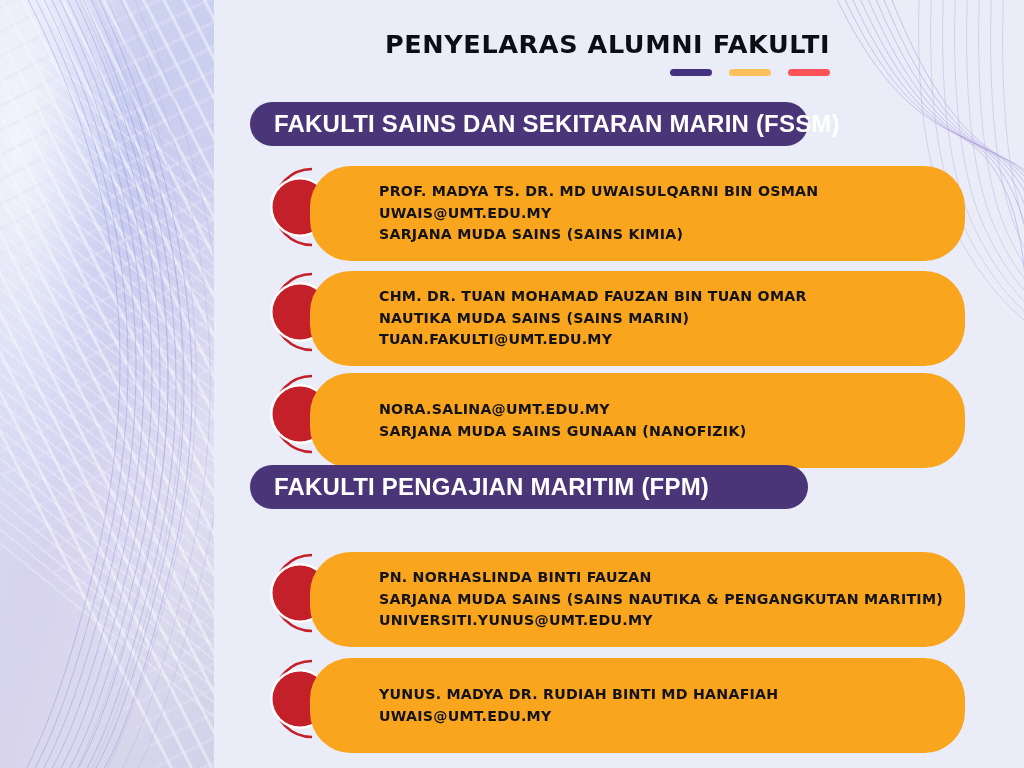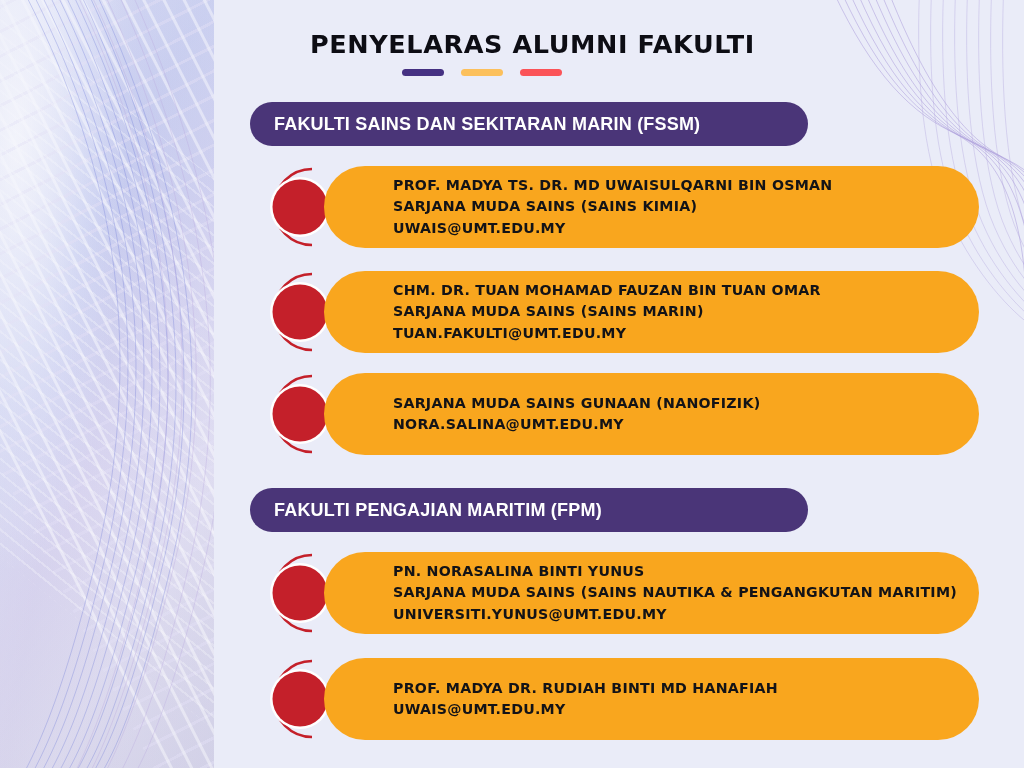--- a/index.html
+++ b/index.html
@@ -111,21 +111,21 @@
   .logo-wrap {
     width: 96px; height: 80px;
     flex: 0 0 96px;
     position: relative;
   }
   .title-block {
     flex: 1;
     padding-top: 20px;
     display: flex;
     flex-direction: column;
-    align-items: flex-start;
+    align-items: flex-end;
   }
   .main-title {
     font-family: "DejaVu Sans", sans-serif;
     font-size: 25.5px;
     font-weight: 700;
     letter-spacing: 0.6px;
     color: #0d0d14;
     white-space: nowrap;
     line-height: 1;
   }
@@ -148,42 +148,42 @@
     height: 44px;
     background: #4a3578;
     border-radius: 22px;
     display: flex;
     align-items: center;
     padding-left: 24px;
   }
   .section-pill .label {
     color: #ffffff;
     font-family: "Liberation Sans", sans-serif;
-    font-size: 18px;
+    font-size: 24px;
     font-weight: 700;
     letter-spacing: 0.2px;
     white-space: nowrap;
   }
 
   
   .card {
     position: absolute;
     left: 252px;
     height: 88px;
   }
   .deco {
     position: absolute;
     left: 0; top: 0;
     width: 92px; height: 88px;
     pointer-events: none;
   }
   .card-body {
     position: absolute;
-    left: 72px; top: 3px;
-    height: 82px;
+    left: 58px; top: 3px;
+    height: 95px;
     background: #f9a61e;
     border-radius: 41px;
     display: flex;
     flex-direction: column;
     justify-content: center;
     padding-left: 69px;
     padding-right: 26px;
   }
   .card-line {
     font-family: "DejaVu Sans", sans-serif;
@@ -273,68 +273,68 @@
         <span class="label">FAKULTI SAINS DAN SEKITARAN MARIN (FSSM)</span>
       </div>
       <div class="card" style="top: 163px; width: 713px;">
   <svg class="deco" viewBox="0 0 92 88">
     <path d="M60,6 A38,38 0 1,0 60,82" fill="none" stroke="#c4202a" stroke-width="2.6"></path>
     <circle cx="48" cy="44" r="30" fill="#ffffff"></circle>
     <circle cx="48" cy="44" r="27.5" fill="#c4202a"></circle>
   </svg>
         <div class="card-body" style="width: 655px;">
           <div class="card-line">PROF. MADYA TS. DR. MD UWAISULQARNI BIN OSMAN</div>
+          <div class="card-line">UWAIS@UMT.EDU.MY</div>
           <div class="card-line">SARJANA MUDA SAINS (SAINS KIMIA)</div>
-          <div class="card-line">UWAIS@UMT.EDU.MY</div>
         </div>
       </div>
       <div class="card" style="top: 268px; width: 713px; text-decoration: underline;">
   <svg class="deco" viewBox="0 0 92 88">
     <path d="M60,6 A38,38 0 1,0 60,82" fill="none" stroke="#c4202a" stroke-width="2.6"></path>
     <circle cx="48" cy="44" r="30" fill="#ffffff"></circle>
     <circle cx="48" cy="44" r="27.5" fill="#c4202a"></circle>
   </svg>
         <div class="card-body" style="width: 655px;">
           <div class="card-line">CHM. DR. TUAN MOHAMAD FAUZAN BIN TUAN OMAR</div>
-          <div class="card-line">SARJANA MUDA SAINS (SAINS MARIN)</div>
+          <div class="card-line">NAUTIKA MUDA SAINS (SAINS MARIN)</div>
           <div class="card-line">TUAN.FAKULTI@UMT.EDU.MY</div>
         </div>
       </div>
       <div class="card" style="top: 370px; width: 713px;">
   <svg class="deco" viewBox="0 0 92 88">
     <path d="M60,6 A38,38 0 1,0 60,82" fill="none" stroke="#c4202a" stroke-width="2.6"></path>
     <circle cx="48" cy="44" r="30" fill="#ffffff"></circle>
     <circle cx="48" cy="44" r="27.5" fill="#c4202a"></circle>
   </svg>
         <div class="card-body" style="width: 655px;">
+          <div class="card-line">NORA.SALINA@UMT.EDU.MY</div>
           <div class="card-line">SARJANA MUDA SAINS GUNAAN (NANOFIZIK)</div>
-          <div class="card-line">NORA.SALINA@UMT.EDU.MY</div>
-        </div>
-      </div>
-      <div class="section-pill" style="top: 488px; width: 558px;">
+        </div>
+      </div>
+      <div class="section-pill" style="top: 465px; width: 558px;">
         <span class="label">FAKULTI PENGAJIAN MARITIM (FPM)</span>
       </div>
       <div class="card" style="top: 549px; width: 713px;">
   <svg class="deco" viewBox="0 0 92 88">
     <path d="M60,6 A38,38 0 1,0 60,82" fill="none" stroke="#c4202a" stroke-width="2.6"></path>
     <circle cx="48" cy="44" r="30" fill="#ffffff"></circle>
     <circle cx="48" cy="44" r="27.5" fill="#c4202a"></circle>
   </svg>
         <div class="card-body" style="width: 655px;">
-          <div class="card-line">PN. NORASALINA BINTI YUNUS</div>
+          <div class="card-line">PN. NORHASLINDA BINTI FAUZAN</div>
           <div class="card-line">SARJANA MUDA SAINS (SAINS NAUTIKA &amp; PENGANGKUTAN MARITIM)</div>
           <div class="card-line">UNIVERSITI.YUNUS@UMT.EDU.MY</div>
         </div>
       </div>
       <div class="card" style="top: 655px; width: 713px;">
   <svg class="deco" viewBox="0 0 92 88">
     <path d="M60,6 A38,38 0 1,0 60,82" fill="none" stroke="#c4202a" stroke-width="2.6"></path>
     <circle cx="48" cy="44" r="30" fill="#ffffff"></circle>
     <circle cx="48" cy="44" r="27.5" fill="#c4202a"></circle>
   </svg>
         <div class="card-body" style="width: 655px;">
-          <div class="card-line">PROF. MADYA DR. RUDIAH BINTI MD HANAFIAH</div>
+          <div class="card-line">YUNUS. MADYA DR. RUDIAH BINTI MD HANAFIAH</div>
           <div class="card-line">UWAIS@UMT.EDU.MY</div>
         </div>
       </div>
     </div>
 
 </div>
 
 </body></html>

